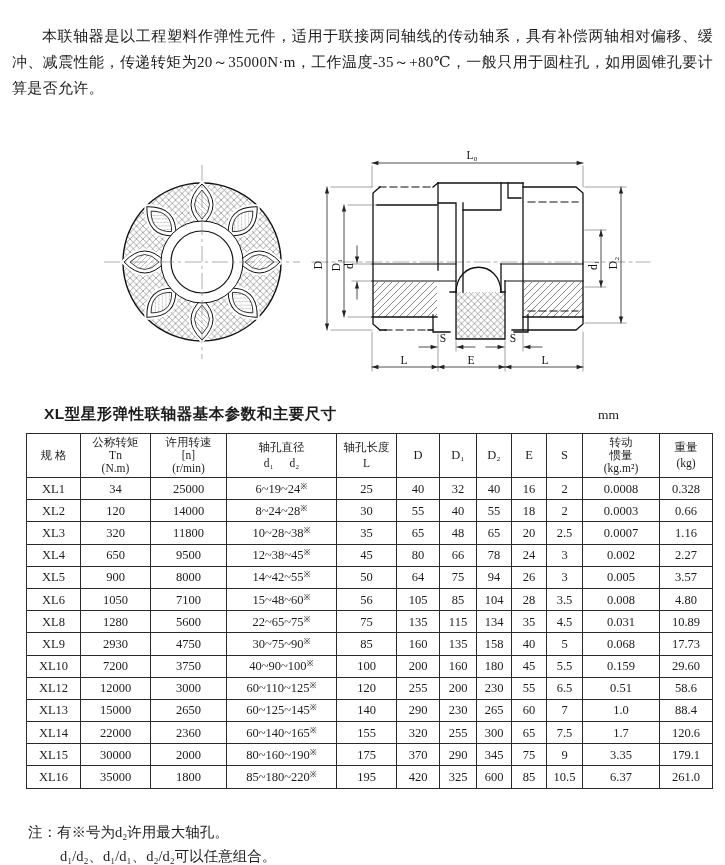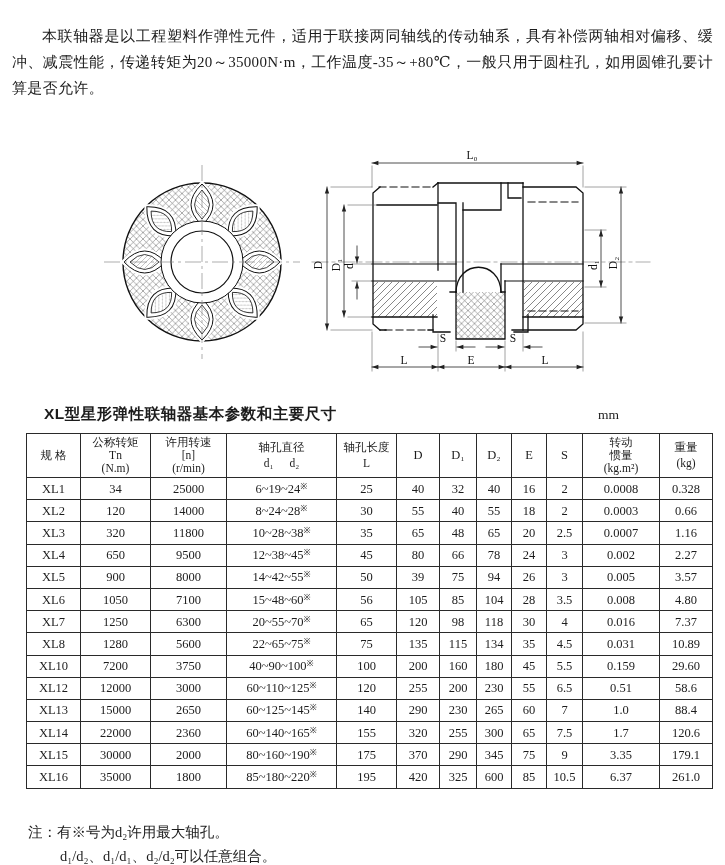--- a/index.html
+++ b/index.html
@@ -296,21 +296,21 @@
           <td>3</td>
           <td>0.002</td>
           <td>2.27</td>
         </tr>
         <tr>
           <td>XL5</td>
           <td>900</td>
           <td>8000</td>
           <td>14~42~55<sup>※</sup></td>
           <td>50</td>
-          <td>39</td>
+          <td>64</td>
           <td>75</td>
           <td>94</td>
           <td>26</td>
           <td>3</td>
           <td>0.005</td>
           <td>3.57</td>
         </tr>
         <tr>
           <td>XL6</td>
           <td>1050</td>
@@ -319,48 +319,48 @@
           <td>56</td>
           <td>105</td>
           <td>85</td>
           <td>104</td>
           <td>28</td>
           <td>3.5</td>
           <td>0.008</td>
           <td>4.80</td>
         </tr>
         <tr>
-          <td>XL7</td>
-          <td>1250</td>
-          <td>6300</td>
-          <td>20~55~70<sup>※</sup></td>
-          <td>65</td>
-          <td>120</td>
-          <td>98</td>
-          <td>118</td>
-          <td>30</td>
-          <td>4</td>
-          <td>0.016</td>
-          <td>7.37</td>
-        </tr>
-        <tr>
           <td>XL8</td>
           <td>1280</td>
           <td>5600</td>
           <td>22~65~75<sup>※</sup></td>
           <td>75</td>
           <td>135</td>
           <td>115</td>
           <td>134</td>
           <td>35</td>
           <td>4.5</td>
           <td>0.031</td>
           <td>10.89</td>
         </tr>
         <tr>
+          <td>XL9</td>
+          <td>2930</td>
+          <td>4750</td>
+          <td>30~75~90<sup>※</sup></td>
+          <td>85</td>
+          <td>160</td>
+          <td>135</td>
+          <td>158</td>
+          <td>40</td>
+          <td>5</td>
+          <td>0.068</td>
+          <td>17.73</td>
+        </tr>
+        <tr>
           <td>XL10</td>
           <td>7200</td>
           <td>3750</td>
           <td>40~90~100<sup>※</sup></td>
           <td>100</td>
           <td>200</td>
           <td>160</td>
           <td>180</td>
           <td>45</td>
           <td>5.5</td>

